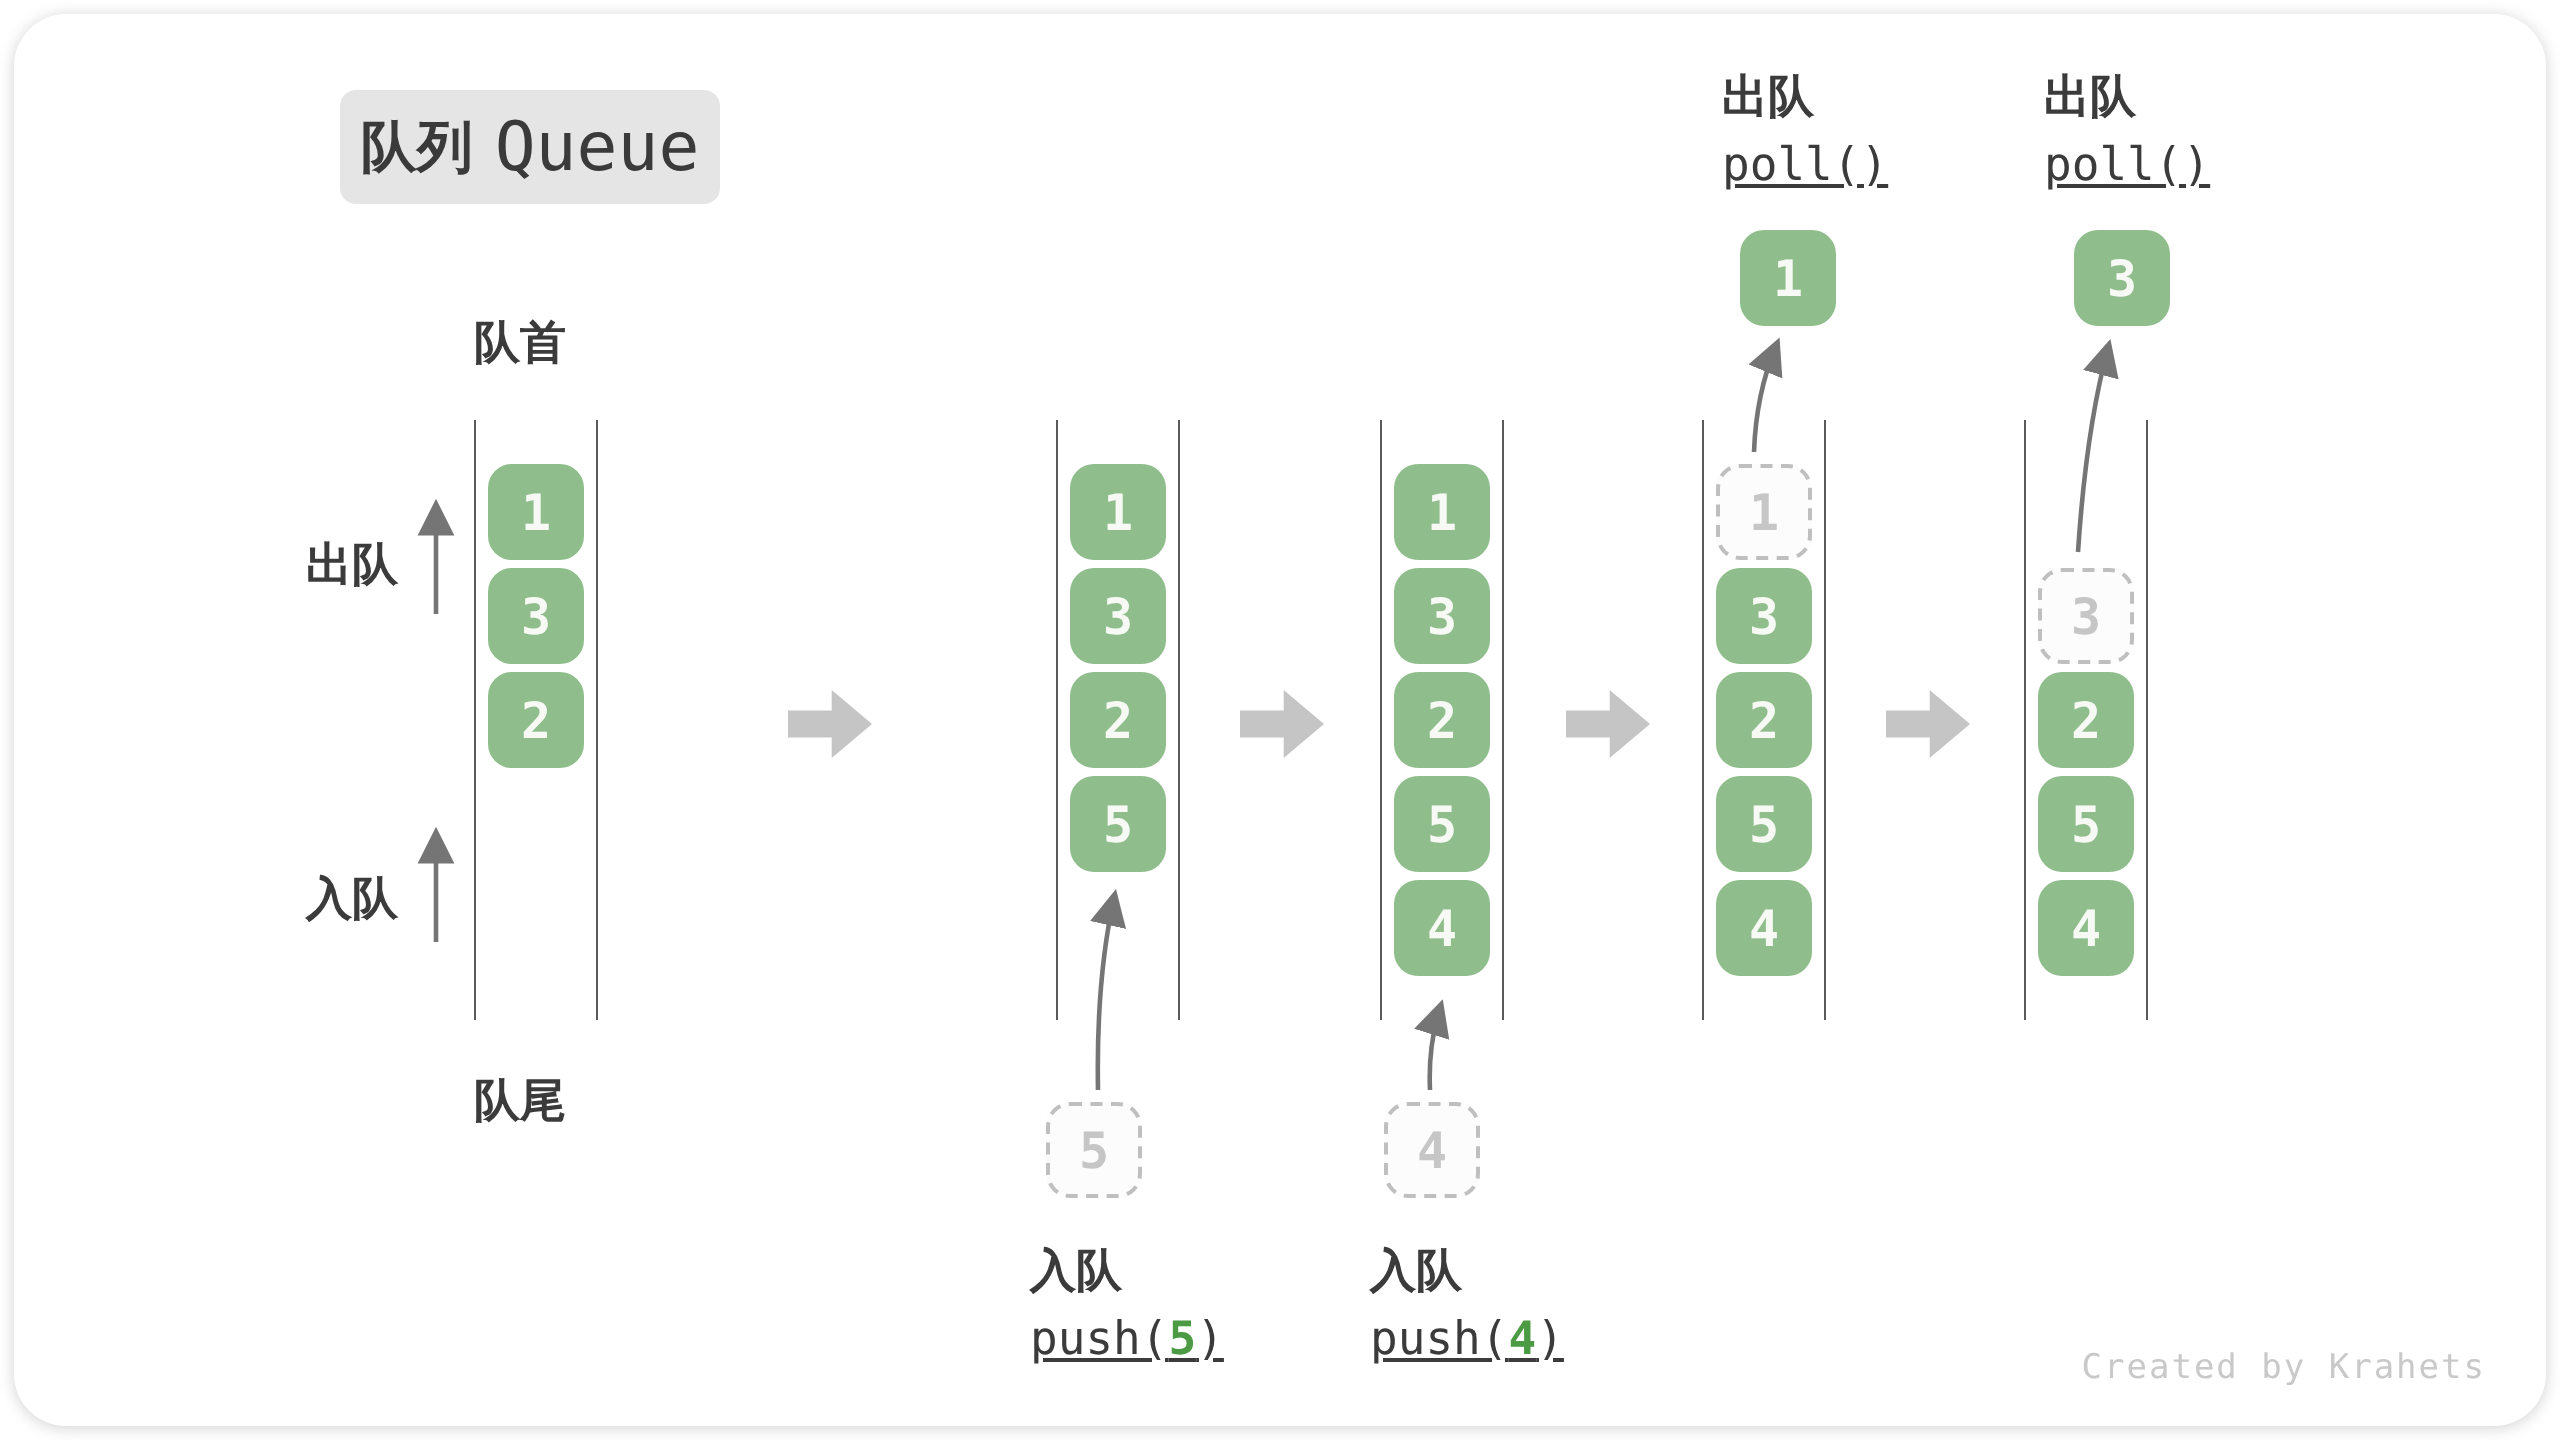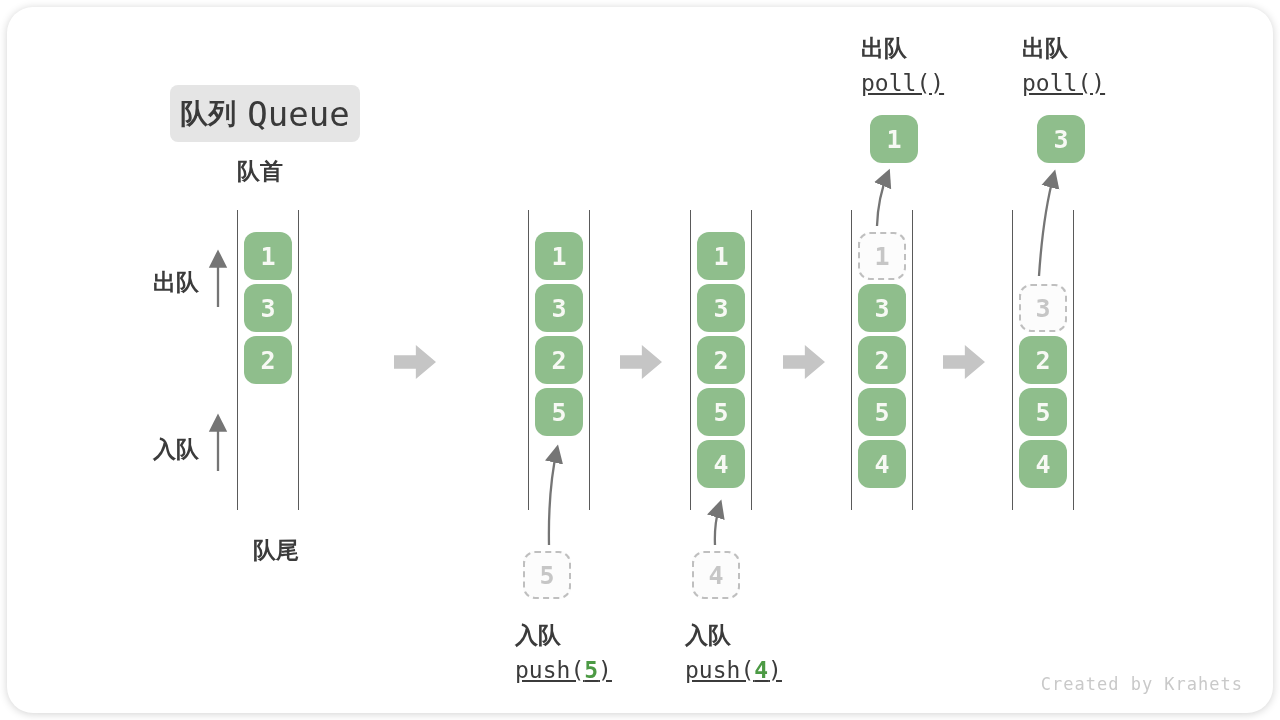--- a/index.html
+++ b/index.html
@@ -10,30 +10,30 @@
     position: absolute; left: 7px; top: 7px; width: 1266px; height: 706px;
     background: #ffffff; border-radius: 26px;
     box-shadow: 0 1px 8px rgba(0,0,0,0.18);
   }
   .abs { position: absolute; }
 
   
   .title-badge {
     position: absolute; left: 163px; top: 38px; width: 190px; height: 57px;
     background: #e5e5e5; border-radius: 8px;
-    display: flex; align-items: center; justify-content: center; gap: 11px; margin-top: 40px;
+    display: flex; align-items: center; justify-content: center; gap: 11px;
   }
   .title-zh { font-size: 28px; font-weight: 700; color: #3a3a3a; }
   .title-en { font-size: 34px; font-weight: 500; color: #3a3a3a;
               font-family: "DejaVu Sans Mono", "Liberation Mono", monospace; }
 
   
   .cn-label { font-size: 23px; font-weight: 700; color: #3b3b3b; white-space: nowrap; }
   .front-label  { left: 230px; top: 149px; width: 62px; text-align: left; }
-  .rear-label   { left: 230px; top: 528px; width: 62px; text-align: right; }
+  .rear-label   { left: 230px; top: 528px; width: 62px; text-align: left; }
   .deq-label    { left: 146px; top: 260px; }
   .enq-label    { left: 146px; top: 427px; }
 
   
   .column {
     position: absolute; top: 203px; width: 62px; height: 300px;
     border-left: 1.6px solid #5a5a5a; border-right: 1.6px solid #5a5a5a;
   }
   .col1 { left: 230px; } .col2 { left: 521px; } .col3 { left: 683px; }
   .col4 { left: 844px; } .col5 { left: 1005px; }

